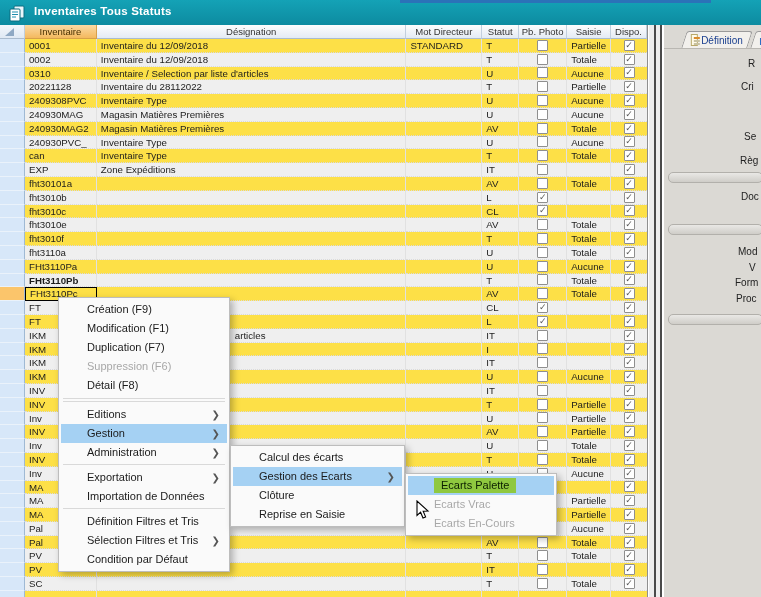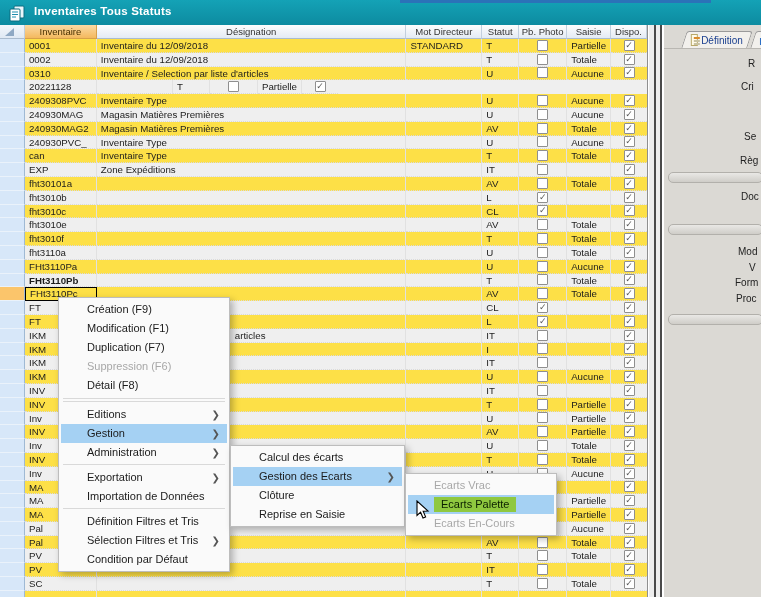--- a/index.html
+++ b/index.html
@@ -137,20 +137,21 @@
           <div class="cb"></div>
         </div>
         <div class="tcell c-sai" style="width: 44px;">Aucune</div>
         <div class="tcell c-check" style="width: 36px; border-right: none;">
           <div class="cb">✓</div>
         </div>
       </div>
       <div class="t-row">
         <div class="tcell c-sel" style="width: 25px;"></div>
         <div class="tcell c-code" style="width: 72px;">20221128</div>
+        <div class="tcell c-des" style="width: 310px;">Inventaire du 28112022</div>
         <div class="tcell c-mot" style="width: 76px;"></div>
         <div class="tcell c-stat" style="width: 37px;">T</div>
         <div class="tcell c-check" style="width: 48px;">
           <div class="cb"></div>
         </div>
         <div class="tcell c-sai" style="width: 44px;">Partielle</div>
         <div class="tcell c-check" style="width: 36px; border-right: none;">
           <div class="cb">✓</div>
         </div>
       </div>
@@ -727,22 +728,22 @@
     <div class="m-item">Sélection Filtres et Tris<span class="m-arrow">❯</span></div>
     <div class="m-item">Condition par Défaut</div>
   </div>
 <div class="menu" id="sub-gestion">
     <div class="m-item">Calcul des écarts</div>
     <div class="m-item hl">Gestion des Ecarts<span class="m-arrow">❯</span></div>
     <div class="m-item">Clôture</div>
     <div class="m-item">Reprise en Saisie</div>
   </div>
 <div class="menu" id="sub-ecarts">
+    <div class="m-item hl"><span class="green-label">Ecarts Palette</span></div>
     <div class="m-item dis">Ecarts Vrac</div>
-    <div class="m-item hl"><span class="green-label">Ecarts Palette</span></div>
     <div class="m-item dis">Ecarts En-Cours</div>
   </div>
 
 <div class="cursor">
   <svg width="14" height="20" viewBox="0 0 14 20">
     <path d="M1 1 L1 15.5 L4.6 12.2 L7 18 L9.6 16.9 L7.2 11.2 L12 11 Z" fill="#fff" stroke="#000" stroke-width="1.1"></path>
   </svg>
 </div>
 
 </body></html>

